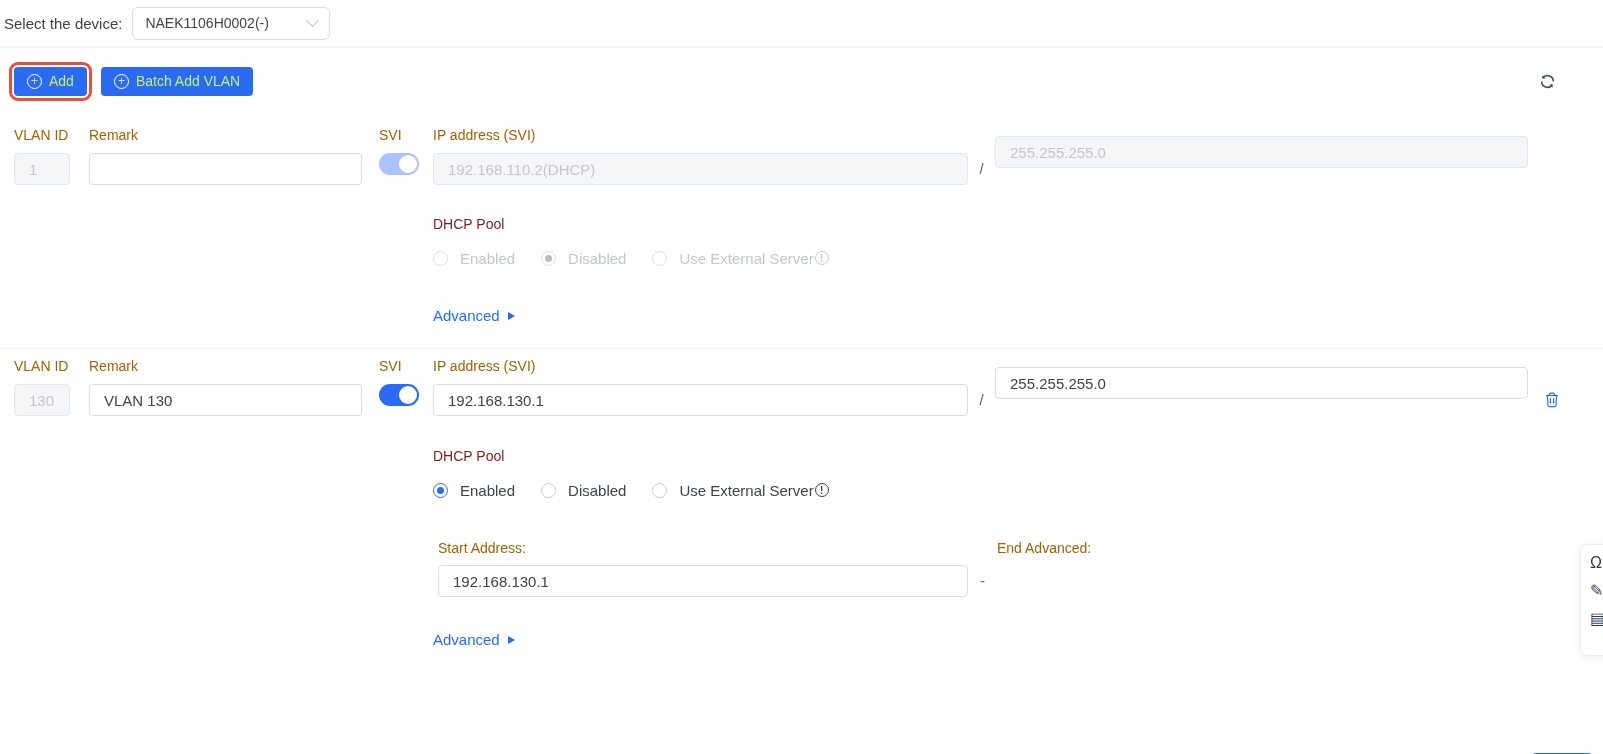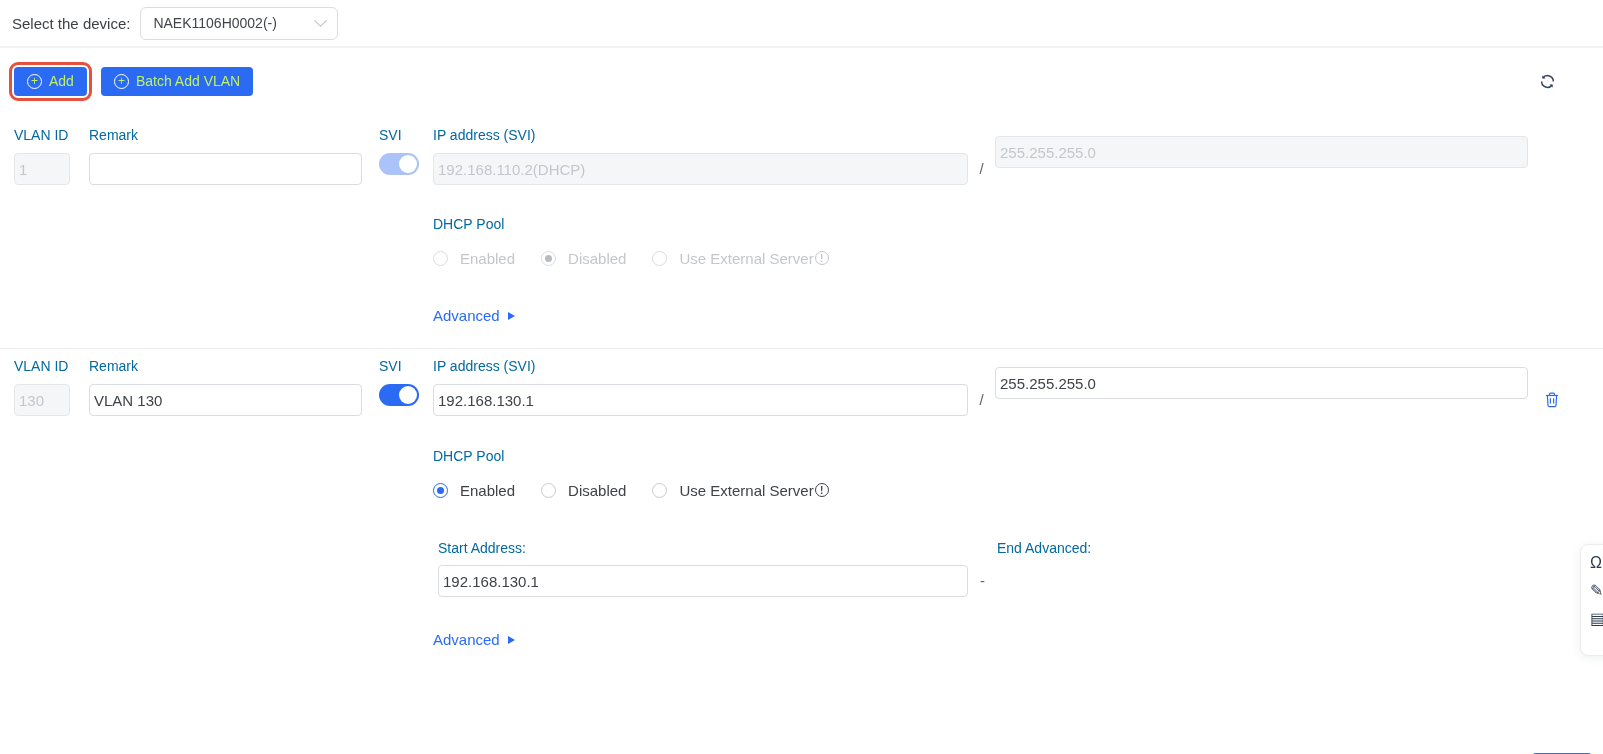--- a/index.html
+++ b/index.html
@@ -3,21 +3,21 @@
 <meta charset="utf-8">
 <style>
   * { box-sizing: border-box; margin: 0; padding: 0; }
   html,body { background:#fff; }
   .page {
     position: relative; width: 1603px; height: 754px; overflow: hidden;
     background: #fff; font-family: "Liberation Sans", sans-serif;
     font-size: 14px; color: #3f4347;
   }
   
-  .topbar { display:flex; align-items:center; height:48px; padding-left:12px;
+  .topbar { display:flex; align-items:center; height:48px; padding-left:4px;
             border-bottom:2px solid #f1f2f4; }
   .topbar-label { font-size:15px; color:#3d4145; }
   .select-box { width:198px; height:33px; border:1px solid #d9dce1; border-radius:6px;
                 margin-left:10px; display:flex; align-items:center; justify-content:space-between;
                 padding:0 12px; color:#41454a; cursor:pointer; background:#fff; }
   .chevron { width:9px; height:9px; border-right:1.5px solid #c0c4cc; border-bottom:1.5px solid #c0c4cc;
              transform:rotate(45deg) translate(-2px,-2px); }
   
   .section-title { display:flex; align-items:center; margin:19px 0 0 8px; }
   .title-bar { width:4px; height:16px; background:#2b6bf3; border-radius:1px; margin-right:9px; }
@@ -31,40 +31,40 @@
           display:inline-flex; align-items:center; justify-content:center; }
   .plus::before { content:"+"; font-size:12px; line-height:1; margin-top:-1px; }
   .red-outline { outline:3px solid #e6503e; outline-offset:2px; }
   .btn + .btn { margin-left:14px; }
   .refresh-btn { margin-left:auto; margin-right:47px; background:none; border:none; cursor:pointer;
                  display:flex; align-items:center; }
   
   .vlan-row { display:flex; align-items:flex-start; padding-left:14px; }
   .row1 { margin-top:28px; }
   .row2 { margin-top:9px; }
-  .field-label { margin-bottom:9px; color:#0369a1; font-size:14px; line-height:17px; white-space:nowrap; }
+  .field-label { margin-bottom:9px; color:#a16207; font-size:14px; line-height:17px; white-space:nowrap; }
   .col-vlan { width:56px; margin-right:19px; }
   .col-remark { width:273px; margin-right:17px; }
   .col-svi { width:54px; }
   .col-ip { width:535px; }
   .col-mask { width:533px; }
-  .ipt { width:100%; height:32px; border:1px solid #d9dce1; border-radius:4px; padding:0 4px;
+  .ipt { width:100%; height:32px; border:1px solid #d9dce1; border-radius:4px; padding:0 14px;
          font-size:15px; color:#3f4347; background:#fff; font-family:inherit; outline:none; }
   .ipt[disabled] { background:#f5f6f8; border-color:#e4e7ea; color:#c3c7cd; }
   .sep { width:27px; text-align:center; align-self:flex-end; height:32px; line-height:32px;
          color:#5f6266; font-size:15px; }
   .toggle { width:40px; height:22px; border-radius:11px; position:relative; margin-top:5px; cursor:pointer; }
   .toggle::after { content:""; position:absolute; width:18px; height:18px; border-radius:50%;
                    background:#fff; top:2px; right:2px; }
   .toggle.on-dim { background:#abc3f8; }
   .toggle.on { background:#2b6bf3; }
   .trash-btn { margin-left:17px; align-self:flex-end; height:32px; display:flex; align-items:center;
                background:none; border:none; cursor:pointer; }
   
-  .sub-label { margin-left:433px; color:#0369a1; font-size:14px; line-height:17px; }
+  .sub-label { margin-left:433px; color:#7f1d1d; font-size:14px; line-height:17px; }
   .sub-label.g1 { margin-top:31px; }
   .sub-label.g2 { margin-top:32px; }
   .radio-row { display:flex; align-items:center; margin-left:433px; margin-top:17px; height:16px; }
   .radio { display:flex; align-items:center; margin-right:26px; cursor:pointer; }
   .radio-circle { width:15px; height:15px; border-radius:50%; border:1px solid #c6cad0; background:#fff;
                   margin-right:12px; position:relative; flex:none; }
   .radio-circle.checked-blue { border-color:#2b6bf3; }
   .radio-circle.checked-blue::after { content:""; position:absolute; width:7px; height:7px; border-radius:50%;
                   background:#2b6bf3; left:3px; top:3px; }
   .radio-circle.checked-gray::after { content:""; position:absolute; width:7px; height:7px; border-radius:50%;

